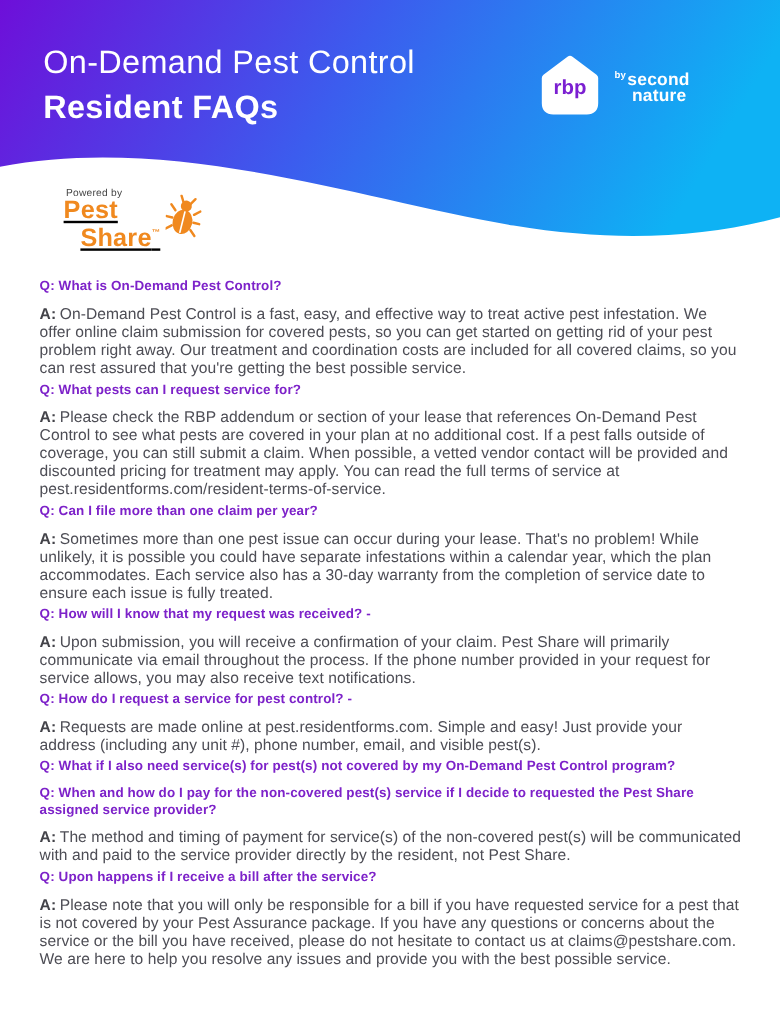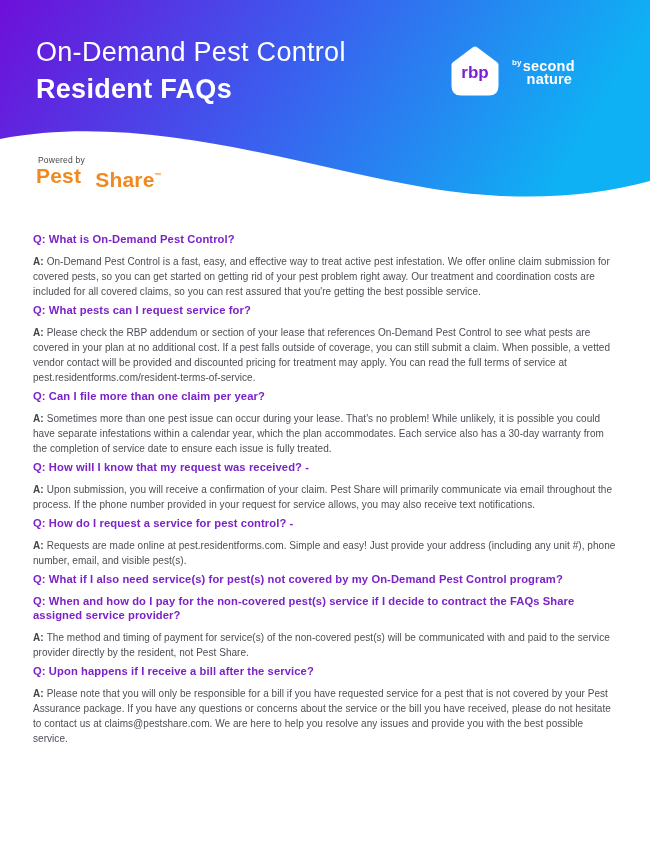--- a/index.html
+++ b/index.html
@@ -17,38 +17,38 @@
   .title-line1{font-size:27px;font-weight:400;letter-spacing:.3px;line-height:32px;}
   .title-line2{font-size:27px;font-weight:700;letter-spacing:.3px;line-height:32px;margin-top:5px;}
 
   .brand{position:absolute;left:446px;top:42px;display:flex;align-items:center;gap:8px;}
   .brand svg{display:block;}
   .sn-text{color:#ffffff;font-weight:700;font-size:14.5px;line-height:13px;letter-spacing:.2px;text-align:center;}
   .sn-by{font-size:8px;font-weight:600;vertical-align:6px;margin-right:1px;}
   .sn-line2{margin-left:12px;}
 
   
-  .pestshare{position:absolute;left:36px;top:155px;width:120px;}
+  .pestshare{position:absolute;left:53px;top:155px;width:120px;}
   .powered{font-size:8.5px;color:#464646;margin:0 0 1px 2px;letter-spacing:.2px;}
   .ps-row{display:flex;align-items:flex-start;}
-  .ps-col{display:flex;}
+  .ps-col{display:flex;flex-direction:column;text-decoration:underline;}
   .ps-word{color:#f0891f;font-weight:700;font-size:21px;line-height:19px;letter-spacing:.2px;}
   .ps-word2{margin-left:14px;}
   .ps-tm{font-size:7px;vertical-align:9px;font-weight:700;}
   .ps-bug{margin-left:4px;margin-top:-4px;}
 
   
   .content{position:relative;padding:0 32px 0 33px;}
   .q{
     color:#7d22c9;font-weight:700;font-size:11.2px;line-height:14px;
     margin:4px 0 8px;letter-spacing:.1px;
   }
   .faq-section:first-child .q{margin-top:16px;}
   .a{
-    color:#4d4d55;font-size:10px;line-height:15px;margin:0;
+    color:#4d4d55;font-size:13px;line-height:15px;margin:0;
     letter-spacing:.05px;
   }
   .ap{margin-right:3px;color:#434349;}
 </style>
 </head>
 <body>
 
 <div class="page">
 
   <div class="header">
@@ -133,21 +133,21 @@
     <div class="faq-section">
       <div class="q">Q: How do I request a service for pest control? -</div>
       <p class="a"><b class="ap">A:</b><span>Requests are made online at pest.residentforms.com. Simple and easy! Just provide your address (including any unit #), phone number, email, and visible pest(s).</span></p>
     </div>
 
     <div class="faq-section">
       <div class="q">Q: What if I also need service(s) for pest(s) not covered by my On-Demand Pest Control program?</div>
     </div>
 
     <div class="faq-section">
-      <div class="q">Q: When and how do I pay for the non-covered pest(s) service if I decide to contract the FAQs Share assigned service provider?</div>
+      <div class="q">Q: When and how do I pay for the non-covered pest(s) service if I decide to requested the Pest Share assigned service provider?</div>
       <p class="a"><b class="ap">A:</b><span>The method and timing of payment for service(s) of the non-covered pest(s) will be communicated with and paid to the service provider directly by the resident, not Pest Share.</span></p>
     </div>
 
     <div class="faq-section">
       <div class="q">Q: Upon happens if I receive a bill after the service?</div>
       <p class="a"><b class="ap">A:</b><span>Please note that you will only be responsible for a bill if you have requested service for a pest that is not covered by your Pest Assurance package. If you have any questions or concerns about the service or the bill you have received, please do not hesitate to contact us at claims@pestshare.com. We are here to help you resolve any issues and provide you with the best possible service.</span></p>
     </div>
 
   </div>
 </div>

